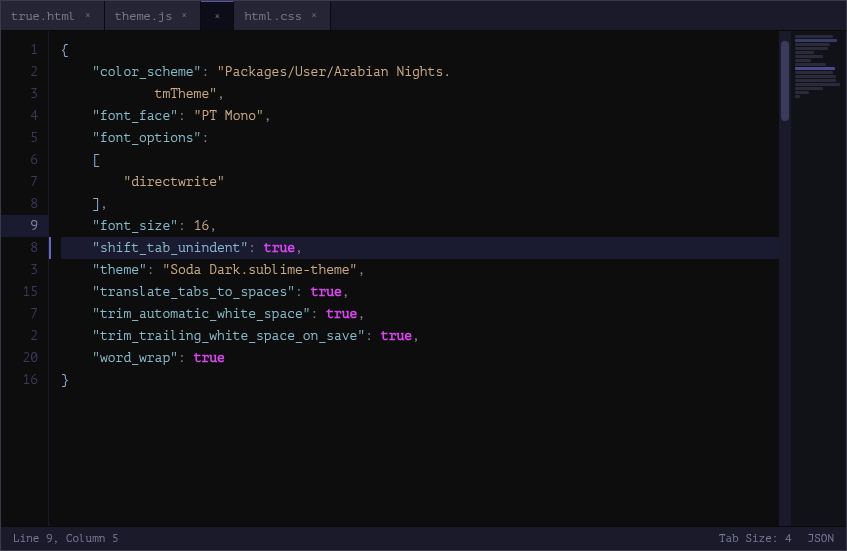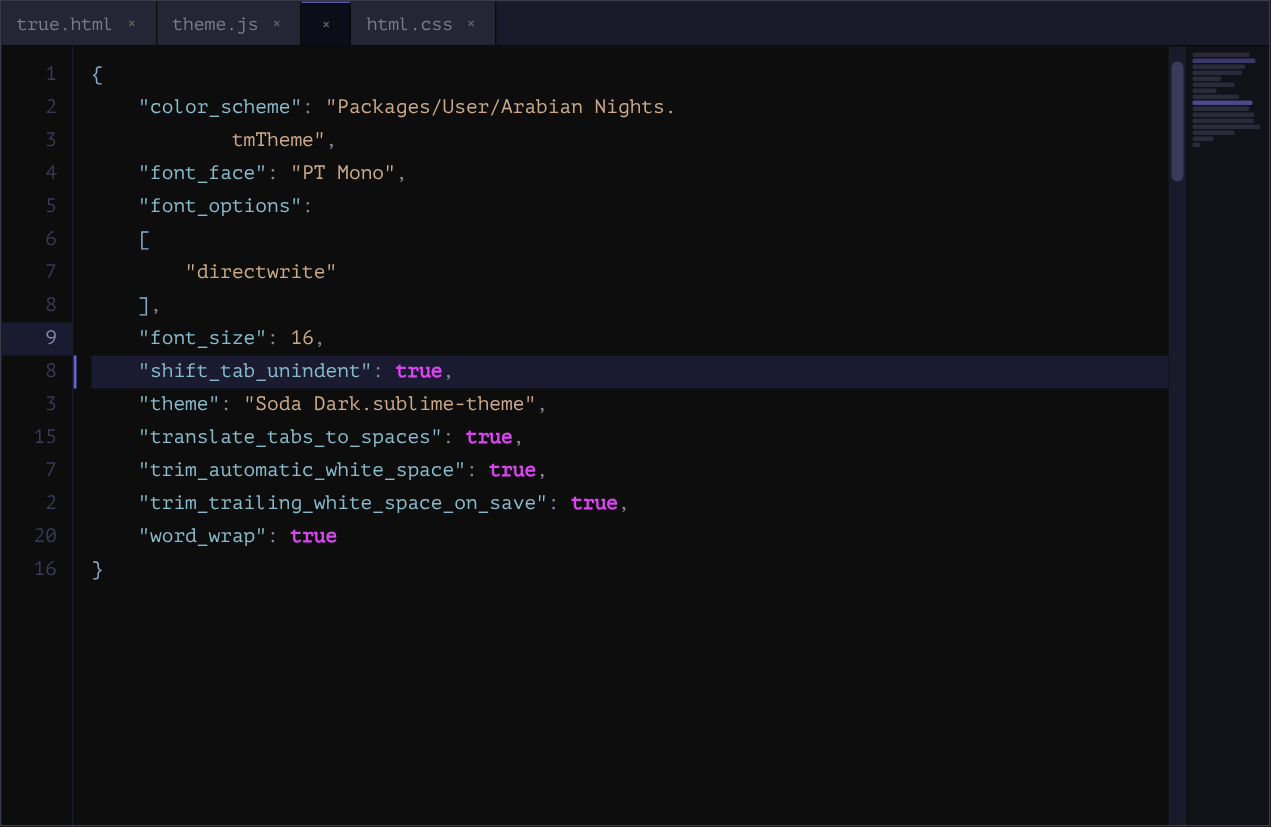--- a/index.html
+++ b/index.html
@@ -329,14 +329,23 @@
         <div class="minimap-line" style="width:88%"></div>
         <div class="minimap-line" style="width:95%"></div>
         <div class="minimap-line" style="width:60%"></div>
         <div class="minimap-line" style="width:30%"></div>
         <div class="minimap-line" style="width:10%"></div>
       </div>
     </div>
 
   </div>
 
+  <div class="status-bar">
+    <div class="status-left">
+      <span>Line 9, Column 5</span>
+    </div>
+    <div class="status-right">
+      <span>Tab Size: 4</span>
+      <span>JSON</span>
+    </div>
+  </div>
 
 </div>
 
 </body></html>

